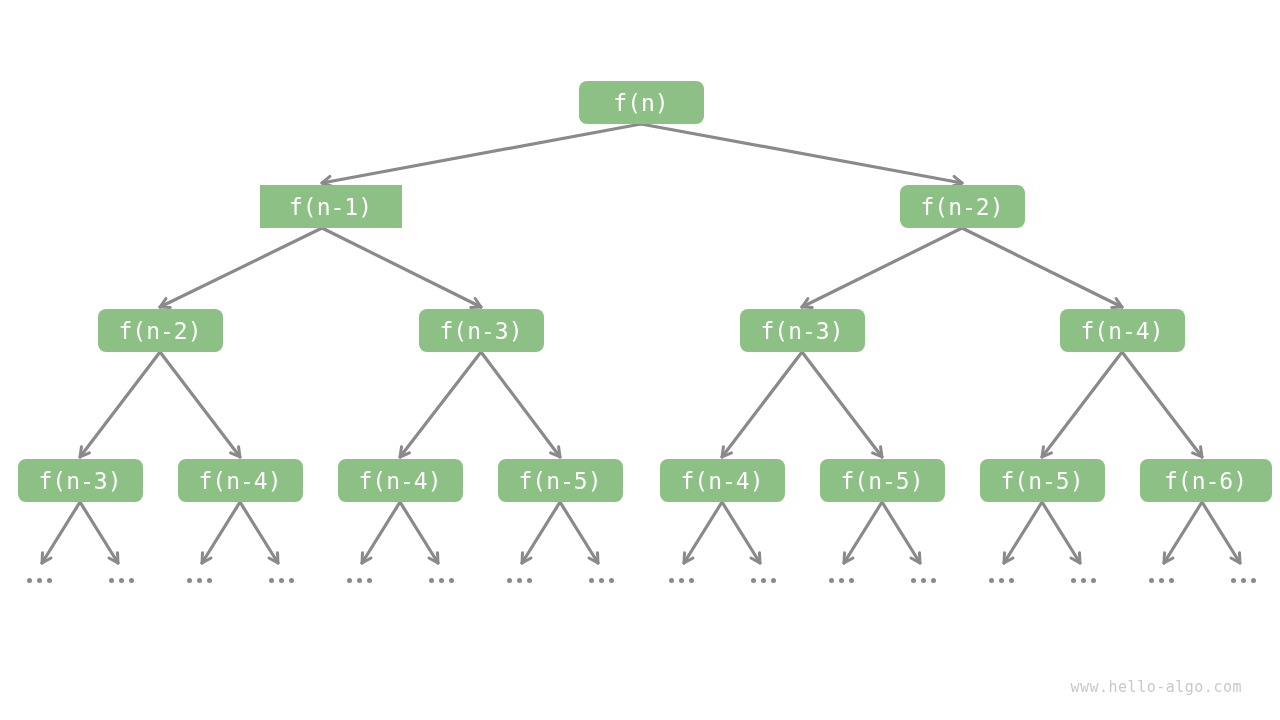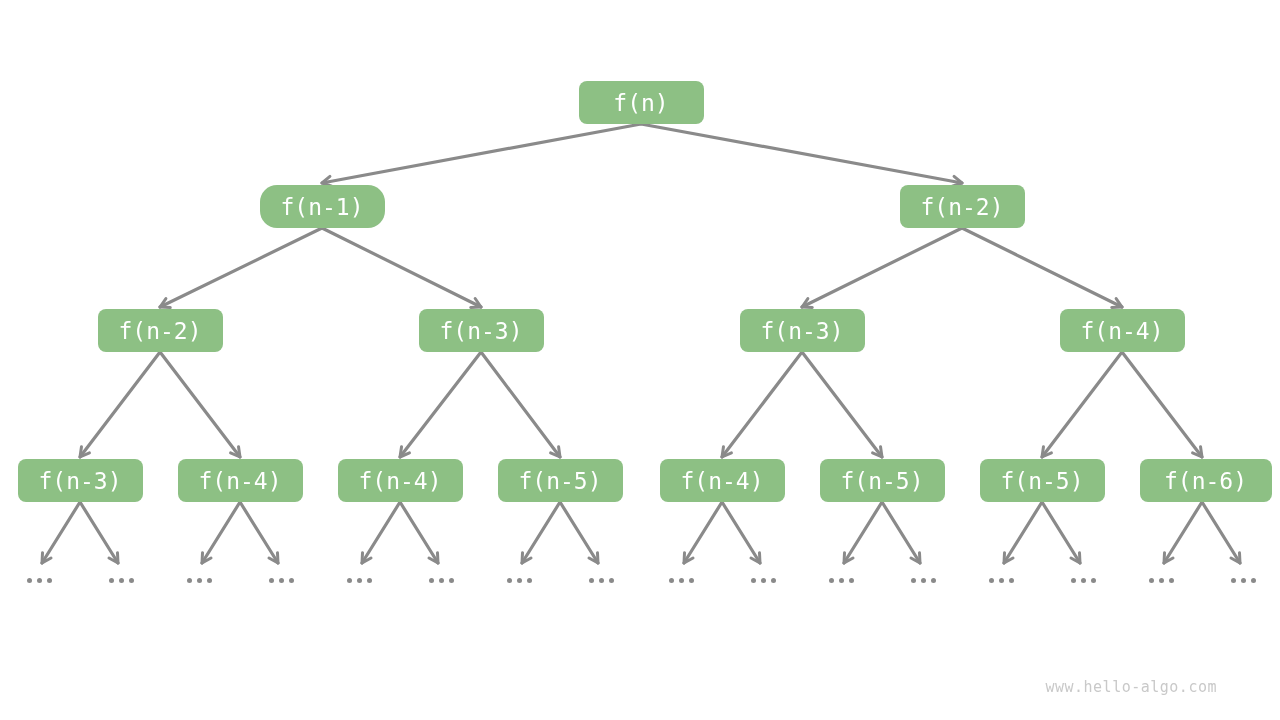--- a/index.html
+++ b/index.html
@@ -52,21 +52,21 @@
     display:flex;
     gap:5px;
   }
   .dot{
     width:5px;height:5px;border-radius:50%;
     background:var(--dot);
     display:block;
   }
   .watermark{
     position:absolute;
-    right:63px;top:678px;
+    right:38px;top:678px;
     font-family:"DejaVu Sans Mono","Liberation Mono",monospace;
     font-size:15px;
     letter-spacing:0.5px;
     color:var(--watermark);
     user-select:none;
   }
 </style>
 </head>
 <body>
 
@@ -105,21 +105,21 @@
         <line x1="882" y1="502" x2="844" y2="563" marker-end="url(#ah)"></line>
         <line x1="882" y1="502" x2="920" y2="563" marker-end="url(#ah)"></line>
         <line x1="1042" y1="502" x2="1004" y2="563" marker-end="url(#ah)"></line>
         <line x1="1042" y1="502" x2="1080" y2="563" marker-end="url(#ah)"></line>
         <line x1="1202" y1="502" x2="1164" y2="563" marker-end="url(#ah)"></line>
         <line x1="1202" y1="502" x2="1240" y2="563" marker-end="url(#ah)"></line>
       </g>
   </svg>
   <div>
       <div class="node" style="left: 578.5px; top: 81px; width: 125px; height: 43px; border-radius: 8px; font-size: 23px;">f(n)</div>
-      <div class="node" style="left: 259.5px; top: 185px; width: 125px; height: 43px; border-radius: 17px; font-size: 23px;">f(n-1)</div>
+      <div class="node" style="left: 259.5px; top: 185px; width: 142px; height: 43px; border-radius: 0; font-size: 23px;">f(n-1)</div>
       <div class="node" style="left: 899.5px; top: 185px; width: 125px; height: 43px; border-radius: 8px; font-size: 23px;">f(n-2)</div>
       <div class="node" style="left: 97.5px; top: 309px; width: 125px; height: 43px; border-radius: 8px; font-size: 23px;">f(n-2)</div>
       <div class="node" style="left: 418.5px; top: 309px; width: 125px; height: 43px; border-radius: 8px; font-size: 23px;">f(n-3)</div>
       <div class="node" style="left: 739.5px; top: 309px; width: 125px; height: 43px; border-radius: 8px; font-size: 23px;">f(n-3)</div>
       <div class="node" style="left: 1059.5px; top: 309px; width: 125px; height: 43px; border-radius: 8px; font-size: 23px;">f(n-4)</div>
       <div class="node" style="left: 17.5px; top: 459px; width: 125px; height: 43px; border-radius: 8px; font-size: 23px;">f(n-3)</div>
       <div class="dots" style="left: 27px; top: 578px;">
         <span class="dot"></span>
         <span class="dot"></span>
         <span class="dot"></span>

